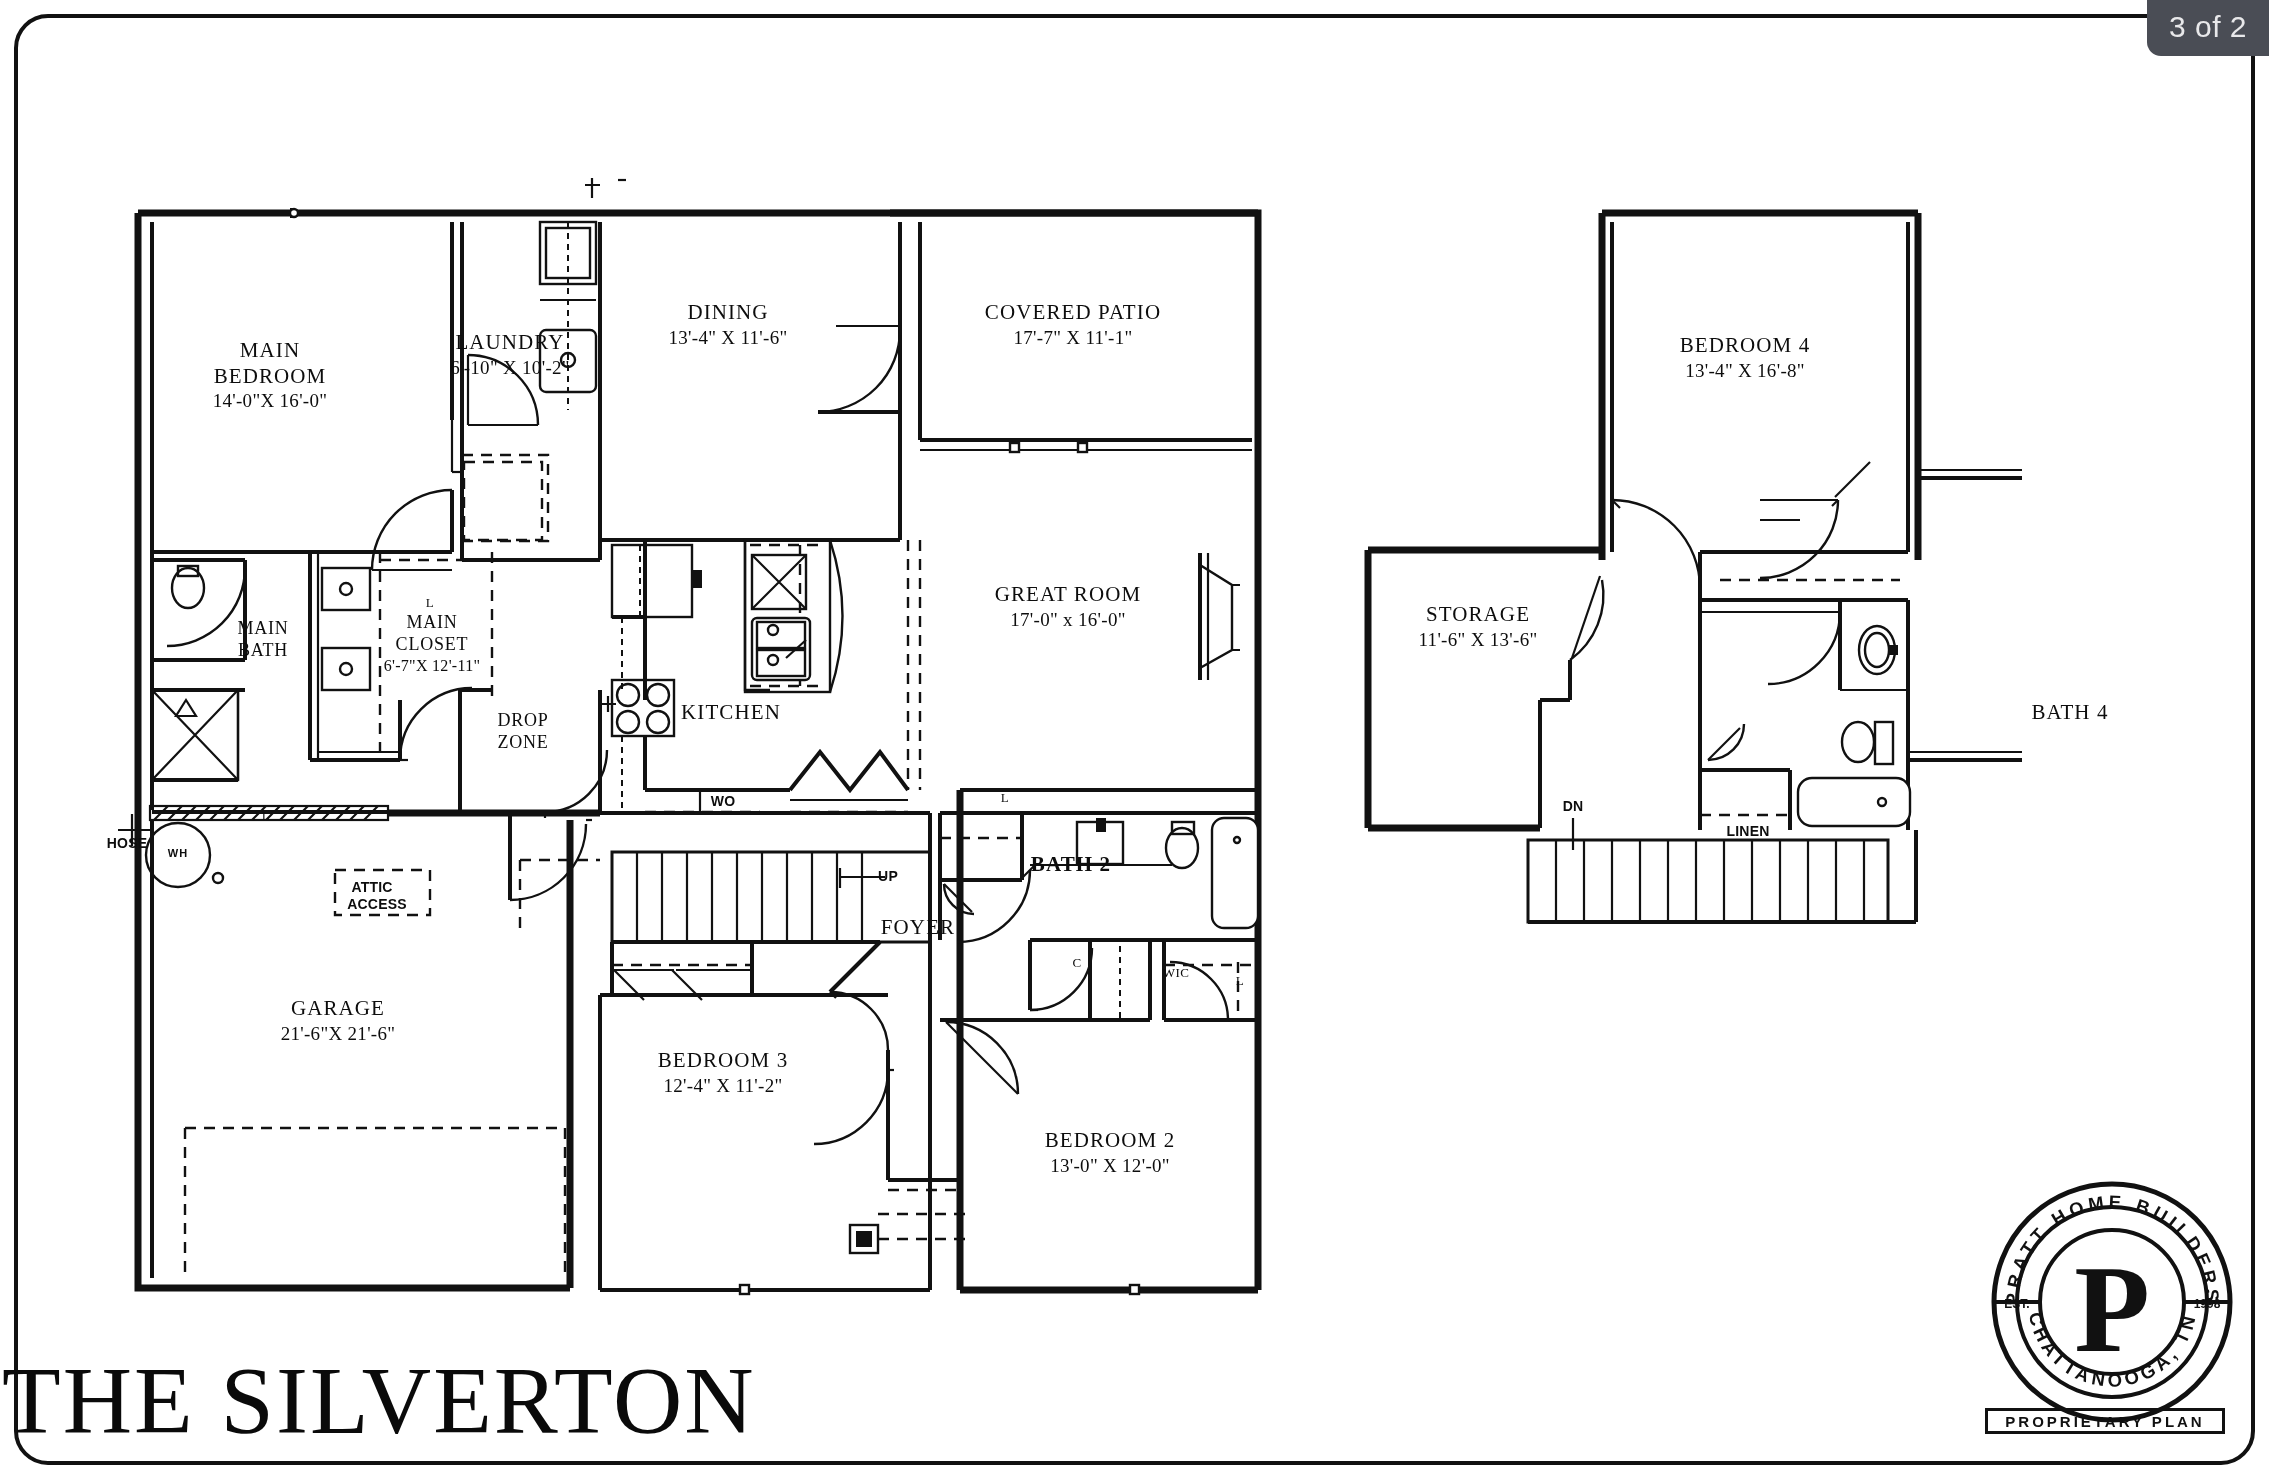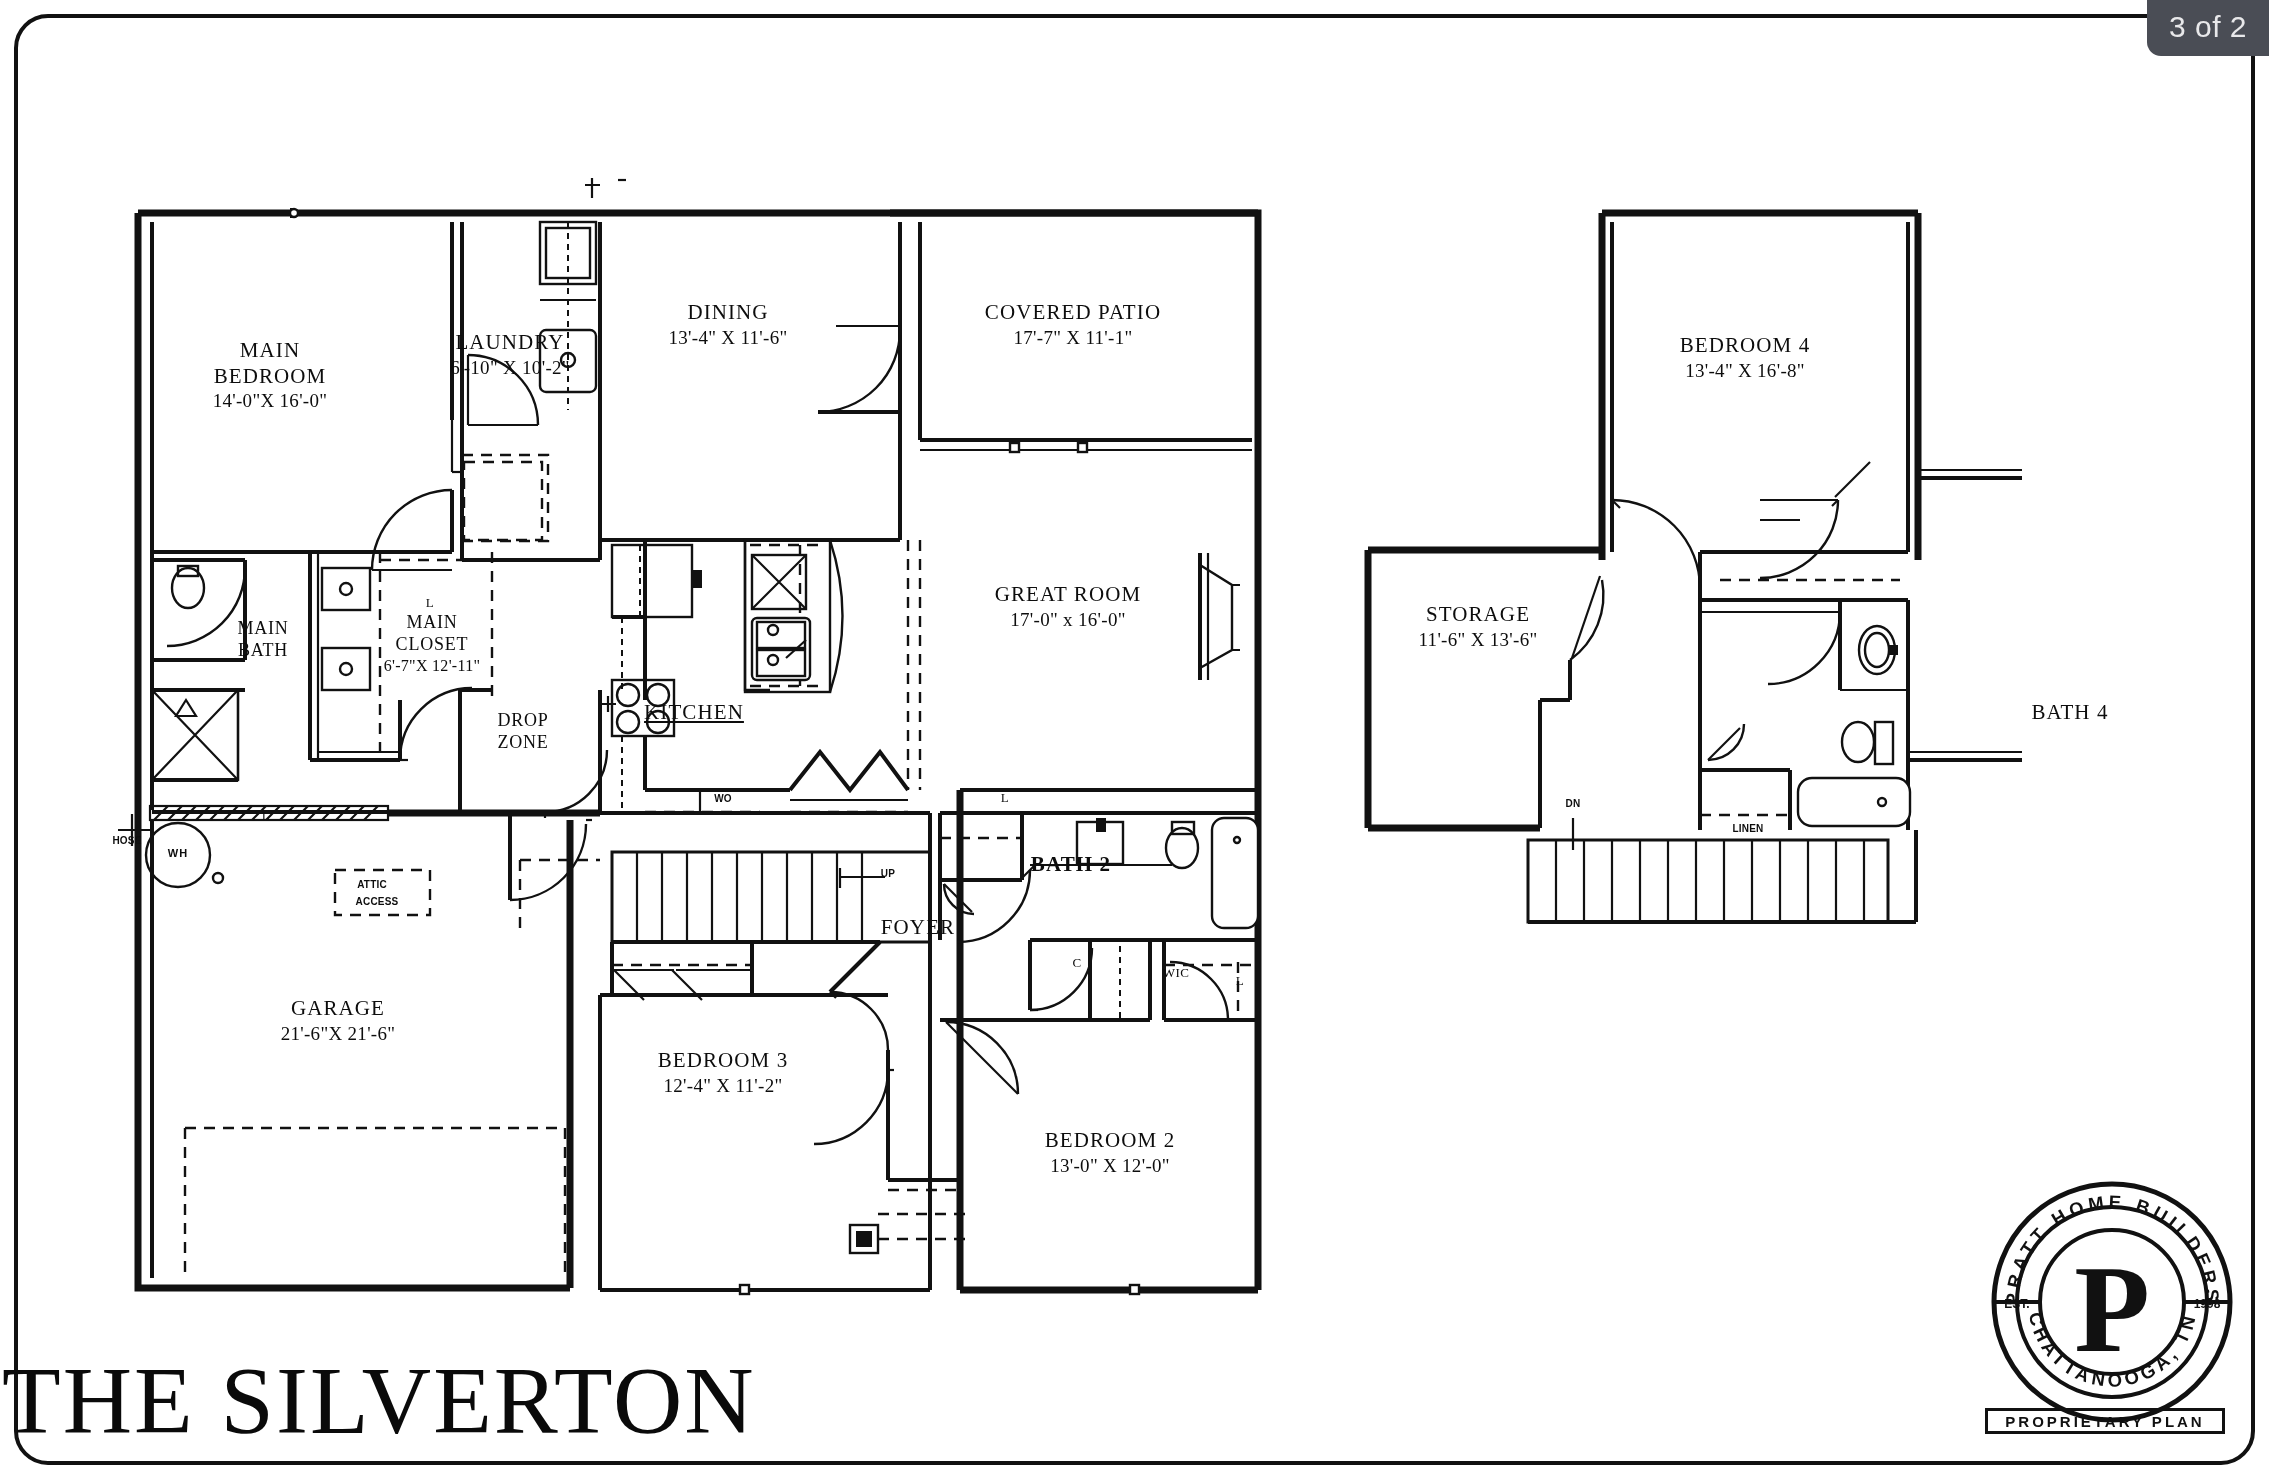--- a/index.html
+++ b/index.html
@@ -63,21 +63,21 @@
     white-space: nowrap;
     z-index: 25;
     transform: translateX(-50%);
   }
   .rl .nm { font-size: 21px; letter-spacing: 1.1px; display:block; }
   .rl .dm { font-size: 19px; letter-spacing: 0.3px; display:block; }
   .rl.sm .nm { font-size: 18px; letter-spacing: 0.8px; }
   .rl.sm .dm { font-size: 16px; }
   .rl.tiny .nm { font-size: 13px; letter-spacing: 0.4px; }
   .rl.micro .nm {
-    font-size: 10px; letter-spacing: 0.2px;
+    font-size: 14px; letter-spacing: 0.2px;
     font-family: "Liberation Sans", sans-serif; font-weight: bold; text-align: right;
   }
   .rl.mono .nm {
     font-size: 11px;
     font-family: "Liberation Sans", sans-serif; font-weight: bold;
   }
   
   #logo-wrap {
     position: absolute;
     left: 1985px; top: 1175px;
@@ -516,21 +516,21 @@
     <span class="nm">MAIN</span>
     <span class="nm">CLOSET</span>
     <span class="dm">6'-7"X 12'-11"</span>
   </div>
 
   <div class="rl sm" style="left:523px; top:710px;">
     <span class="nm">DROP</span>
     <span class="nm">ZONE</span>
   </div>
 
-  <div class="rl" style="left:694px; top:700px;text-decoration:underline;">
+  <div class="rl" style="left:731px; top:700px;">
     <span class="nm">KITCHEN</span>
   </div>
 
   <div class="rl" style="left:338px; top:996px;">
     <span class="nm">GARAGE</span>
     <span class="dm">21'-6"X 21'-6"</span>
   </div>
 
   <div class="rl" style="left:918px; top:915px;">
     <span class="nm">FOYER</span>

